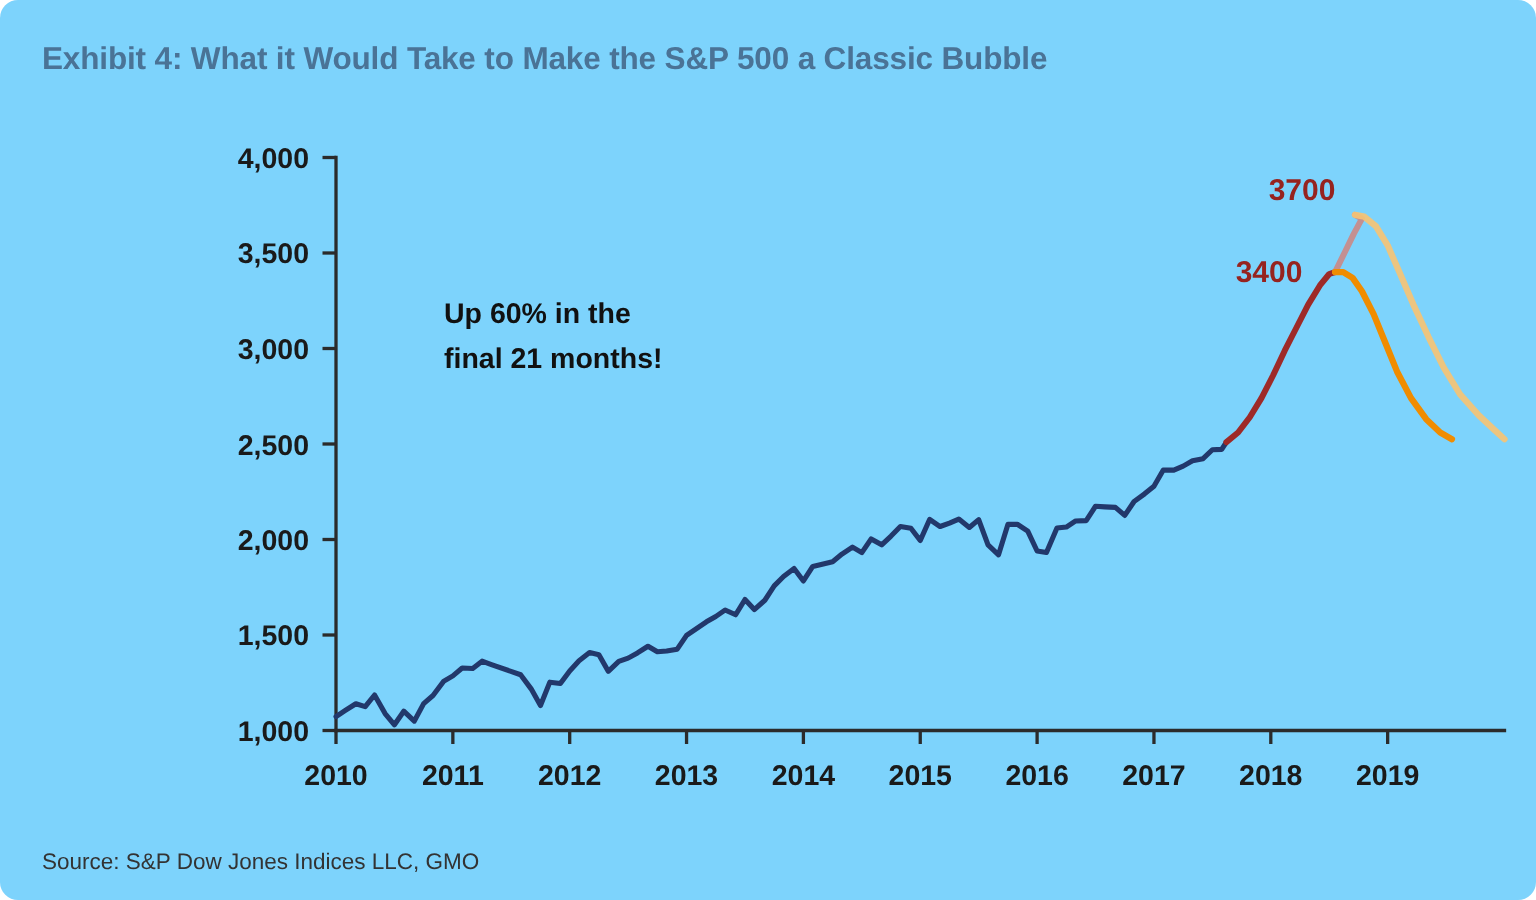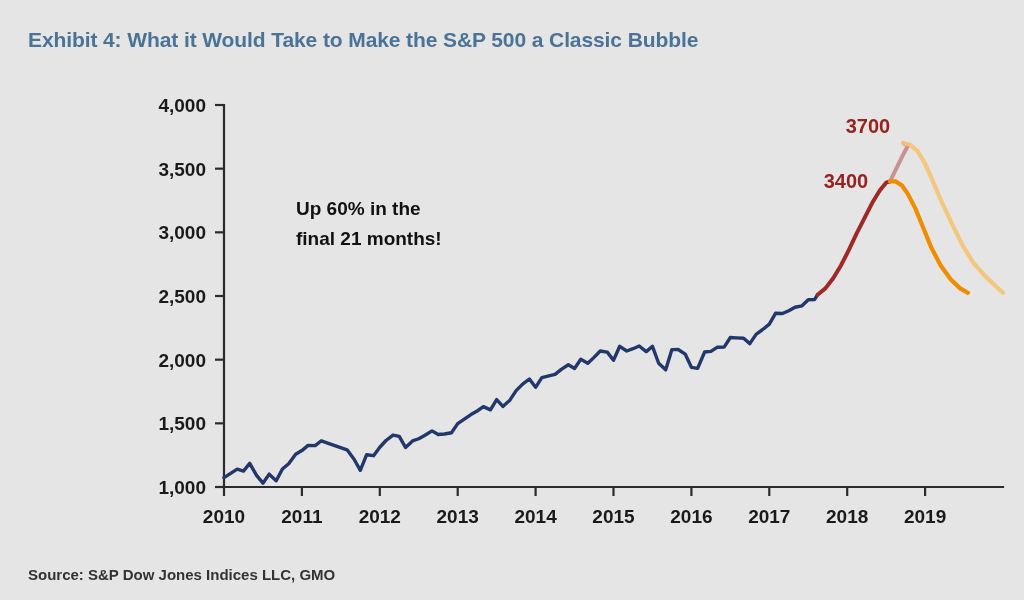--- a/index.html
+++ b/index.html
@@ -12,38 +12,39 @@
     height: 600px;
     overflow: hidden;
     font-family: "Liberation Sans", sans-serif;
     color: #222;
     position: relative;
   }
   #page {
     position: relative;
     width: 1024px;
     height: 600px;
-    background: #e5e5e5;
+    background: #7dd3fc;
+    border-radius: 12px;
   }
   #exhibit-title {
     position: absolute;
     left: 28px;
     top: 28px;
     font-size: 21px;
     font-weight: bold;
     color: #4A7396;
     letter-spacing: -0.1px;
     white-space: nowrap;
   }
   #source-note {
     position: absolute;
     left: 28px;
     top: 566px;
     font-size: 15px;
-    font-weight: bold;
+    font-weight: normal;
     color: #333333;
     white-space: nowrap;
   }
   #chart-area {
     position: absolute;
     left: 0;
     top: 0;
     width: 1024px;
     height: 560px;
   }

